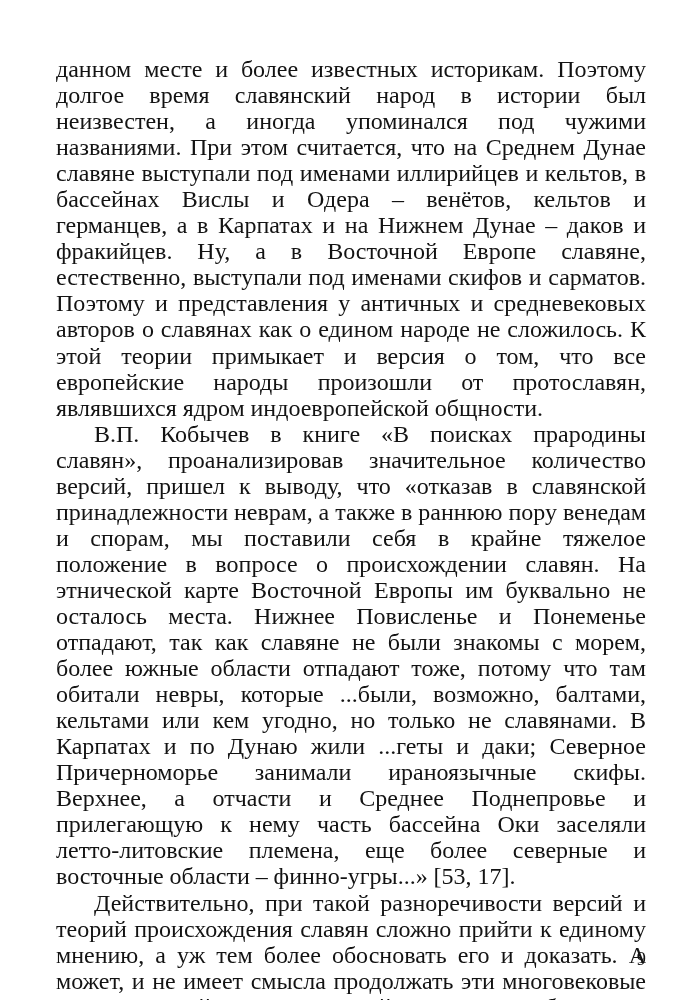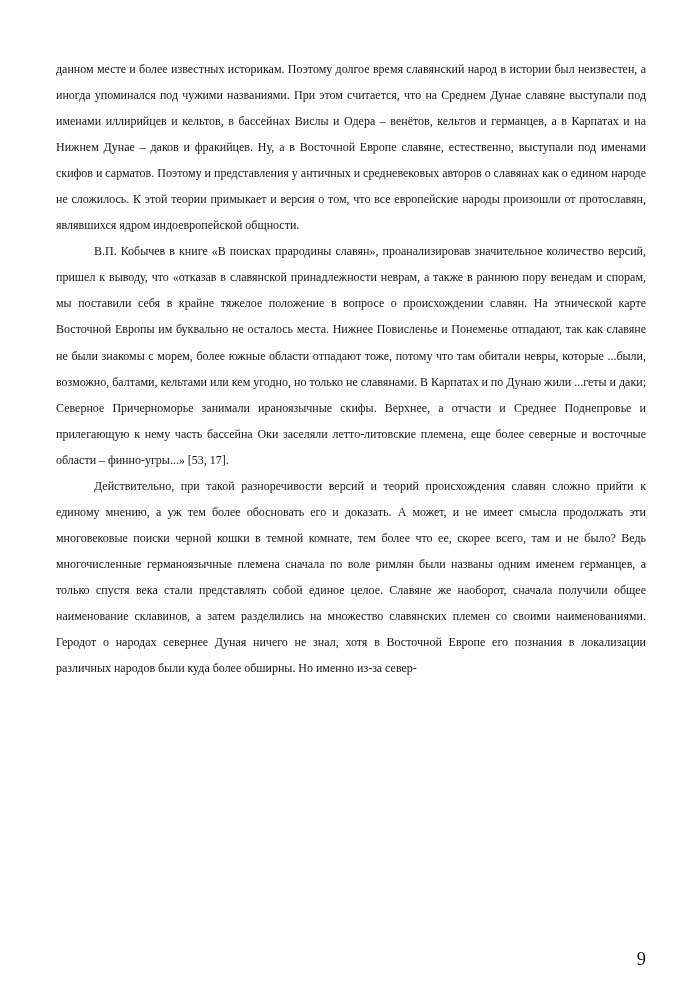--- a/index.html
+++ b/index.html
@@ -17,21 +17,21 @@
     color: #111111;
   }
   .text-block {
     position: absolute;
     left: 56px;
     top: 56px;
     width: 590px;
   }
   .para {
     margin: 0;
-    font-size: 12px;
+    font-size: 24px;
     line-height: 26.05px;
     text-align: justify;
     text-justify: inter-word;
     text-indent: 38px;
     color: #131313;
     hyphens: manual;
     -webkit-hyphens: manual;
     word-spacing: -0.1px;
   }
   .para.first {

